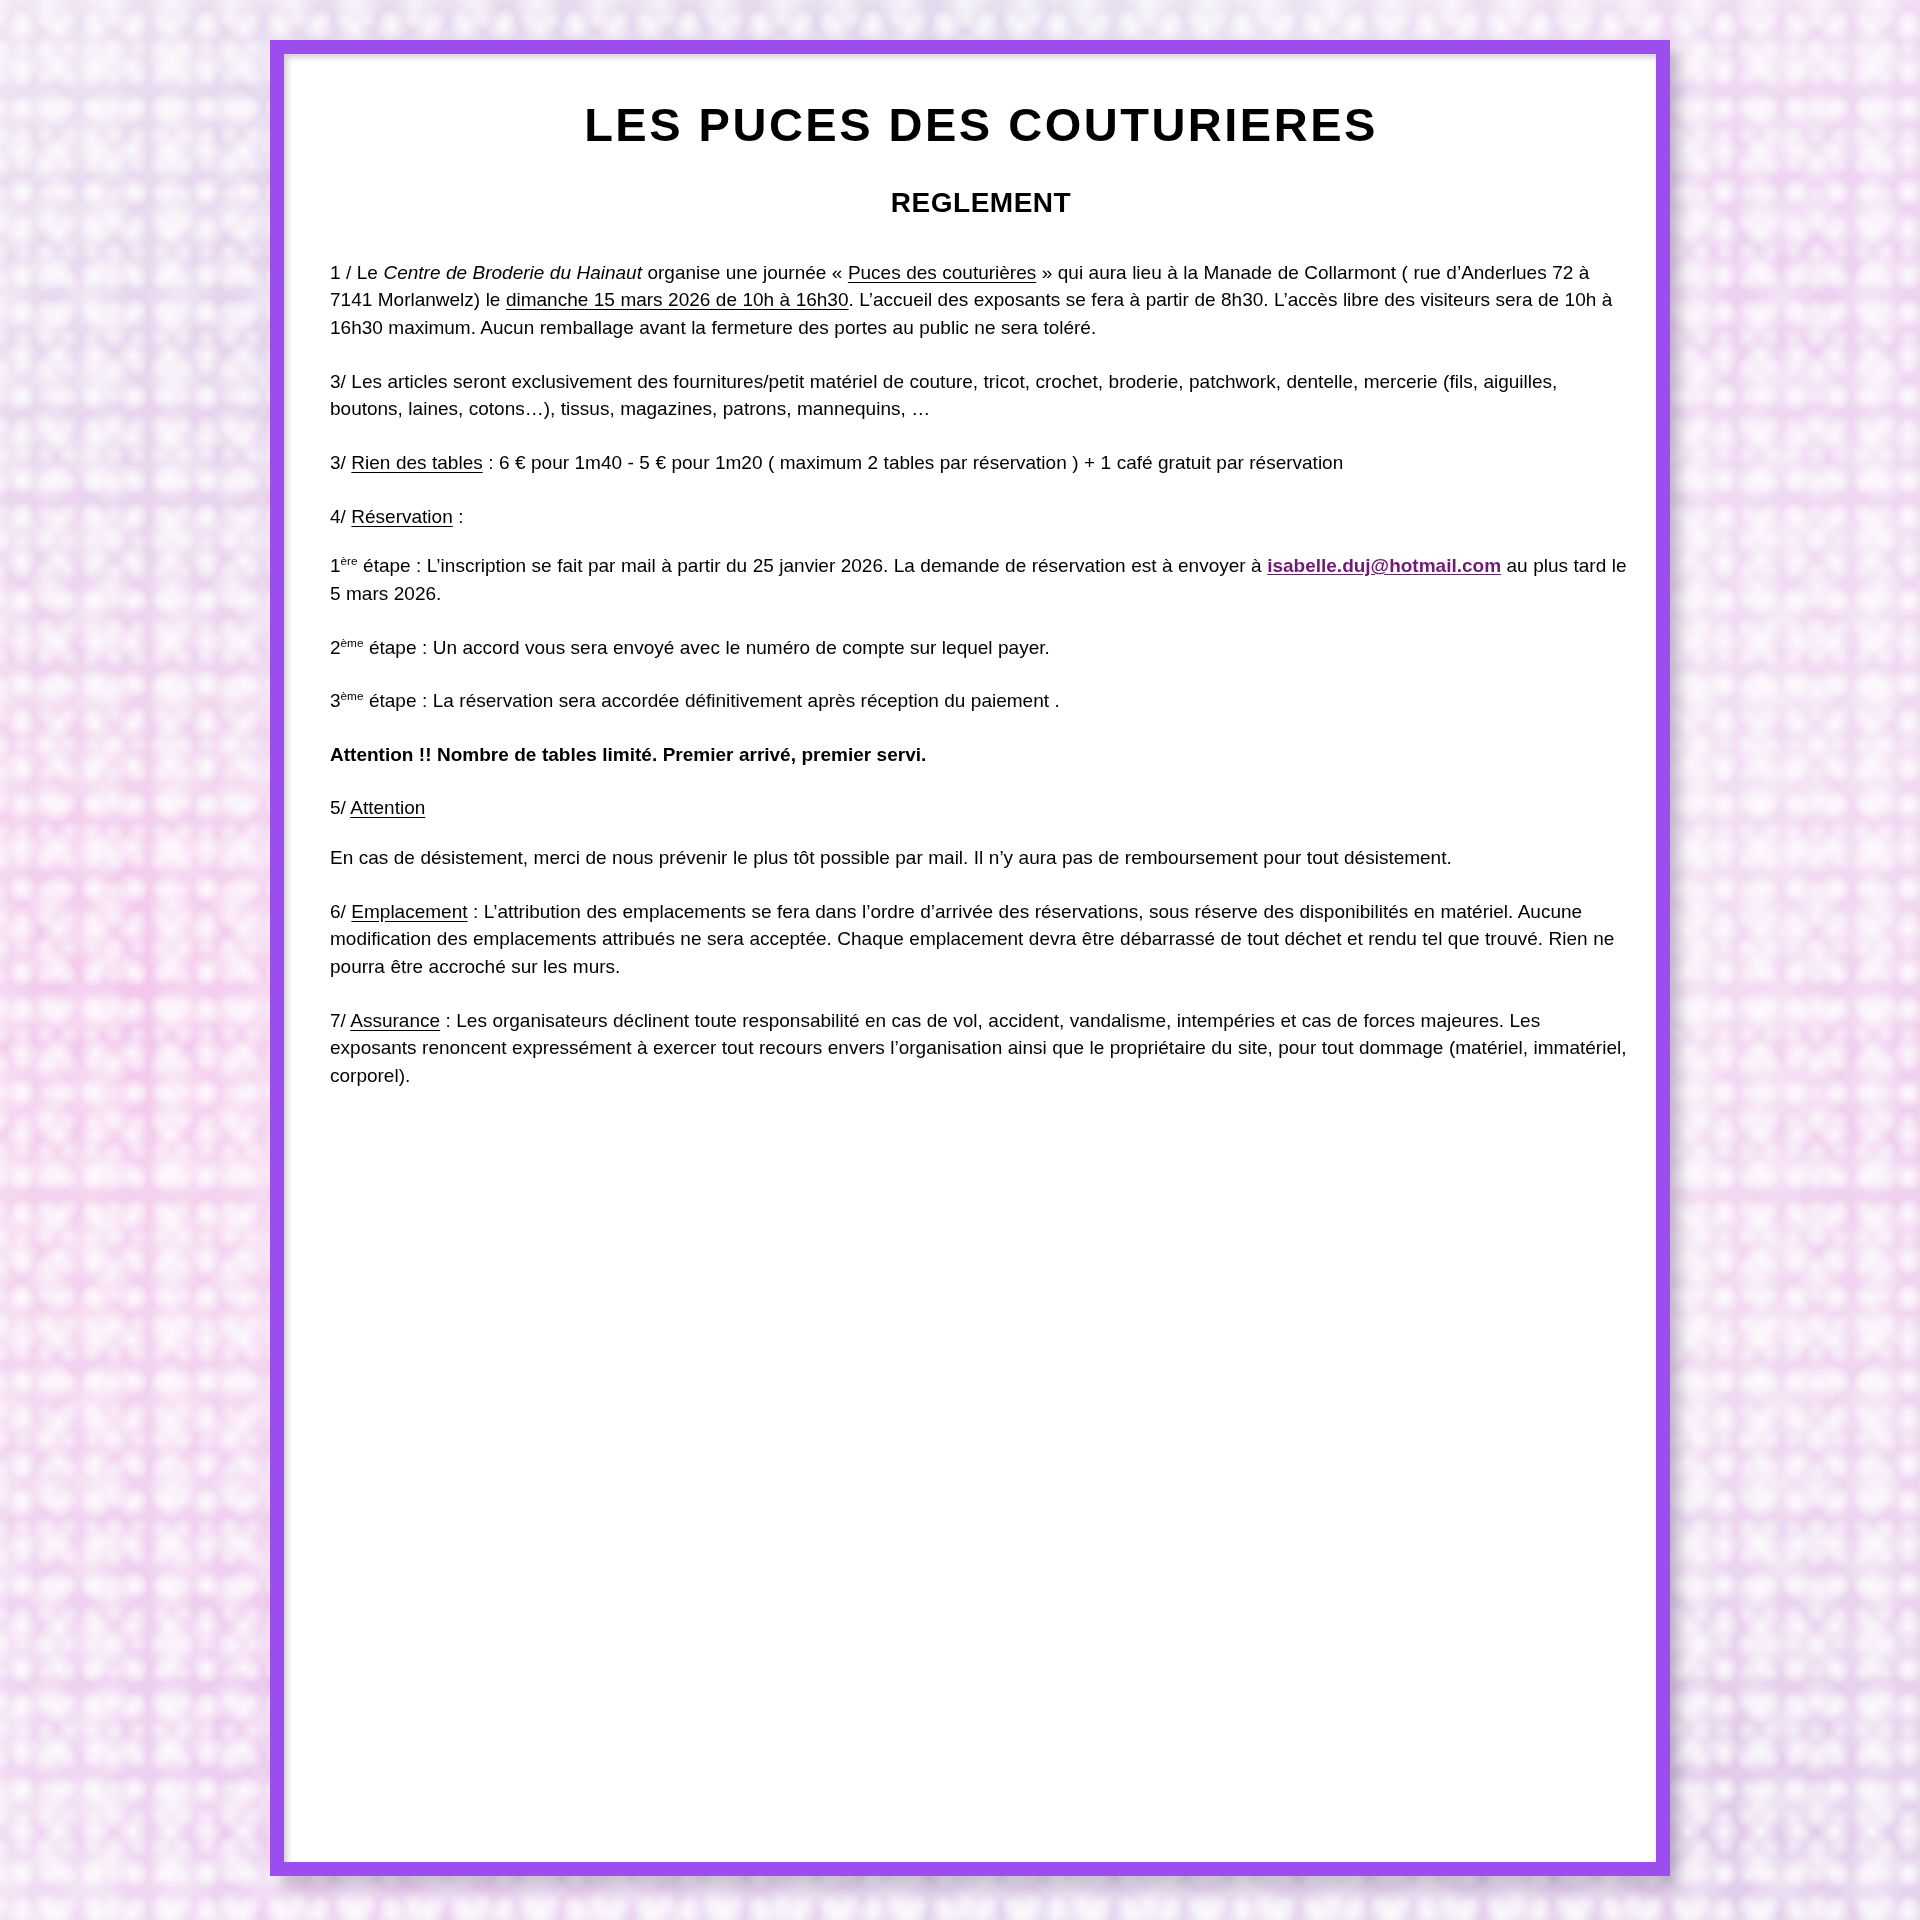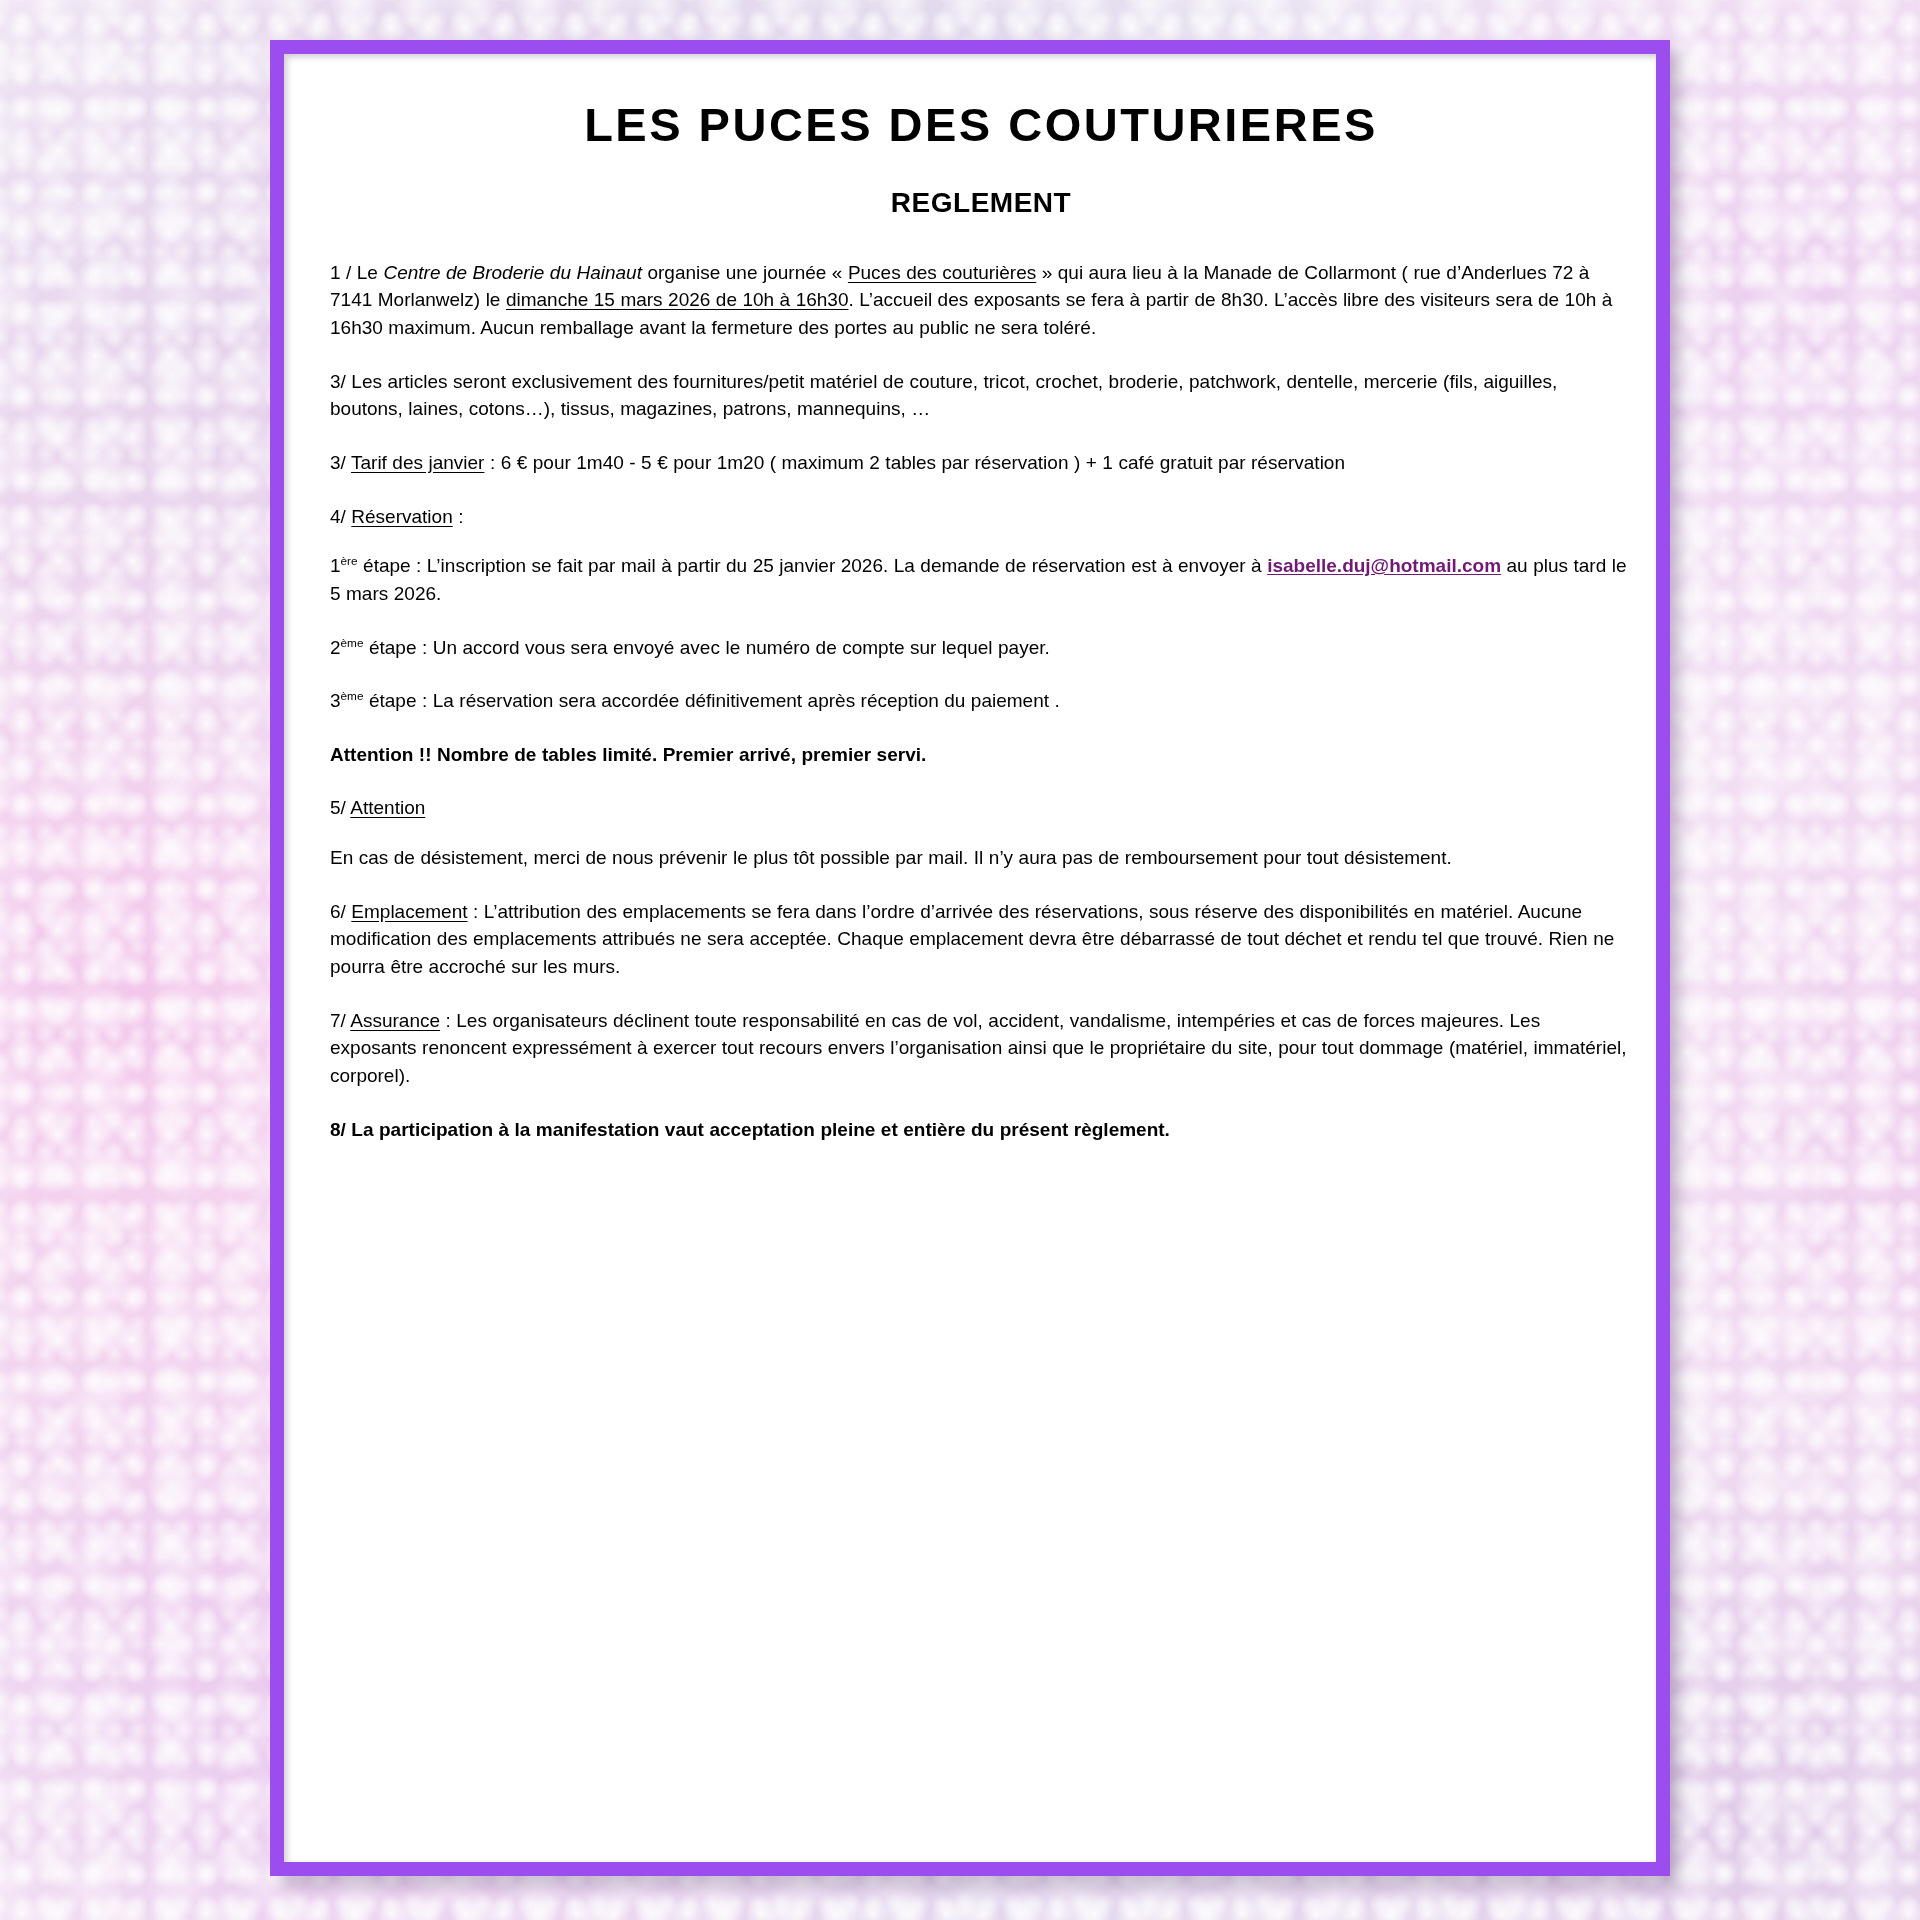--- a/index.html
+++ b/index.html
@@ -132,37 +132,36 @@
   <div id="page">
     <div id="content">
 
       <h1 class="doc-title">LES  PUCES  DES  COUTURIERES</h1>
       <h2 class="doc-subtitle">REGLEMENT</h2>
 
       <p class="body first"><span>1 / Le </span><span class="it">Centre de Broderie du Hainaut</span><span> organise une journée « </span><span class="u">Puces des couturières</span><span> » qui aura lieu à la Manade de Collarmont ( rue d’Anderlues 72 à 7141 Morlanwelz)  le </span><span class="u">dimanche 15 mars 2026 de 10h à 16h30</span><span>.   L’accueil des exposants se fera à partir de 8h30. L’accès libre des visiteurs sera de 10h à 16h30 maximum.  Aucun remballage avant la fermeture des portes au public ne sera toléré.</span></p>
 
       <p class="body"> 3/ Les articles seront exclusivement des fournitures/petit matériel de couture, tricot, crochet, broderie, patchwork, dentelle, mercerie (fils, aiguilles, boutons, laines, cotons…), tissus, magazines, patrons, mannequins, …</p>
 
-      <p class="body"><span>3/ </span><span class="u">Tarif des janvier</span><span> :  6 € pour 1m40  -  5 € pour 1m20    ( maximum 2 tables par réservation ) + 1 café gratuit par réservation</span></p>
+      <p class="body"><span>3/ </span><span class="u">Rien des tables</span><span> :  6 € pour 1m40  -  5 € pour 1m20    ( maximum 2 tables par réservation ) + 1 café gratuit par réservation</span></p>
 
       <p class="body tight"><span>4/ </span><span class="u">Réservation</span><span> :</span></p>
 
       <p class="body"><span>1</span><sup>ère</sup><span> étape : L’inscription se fait par mail à partir du 25 janvier 2026. La demande de réservation est  à envoyer à </span><a class="mail" href="#">isabelle.duj@hotmail.com</a><span>  au plus tard le 5 mars 2026.</span></p>
 
       <p class="body"><span>2</span><sup>ème</sup><span> étape : Un accord vous sera envoyé avec le numéro de compte sur lequel payer.</span></p>
 
       <p class="body"><span>3</span><sup>ème</sup><span> étape : La réservation sera accordée définitivement après réception du paiement .</span></p>
 
       <p class="body bd">Attention !! Nombre de tables limité. Premier arrivé, premier servi.</p>
 
       <p class="body tight"><span>5/ </span><span class="u">Attention</span></p>
 
       <p class="body">En cas de désistement, merci de nous prévenir le plus tôt possible par mail. Il n’y aura pas de remboursement  pour tout désistement.</p>
 
       <p class="body"><span>6/ </span><span class="u">Emplacement</span><span> : L’attribution des emplacements se fera dans l’ordre d’arrivée des réservations, sous réserve des disponibilités en matériel. Aucune modification des emplacements attribués ne sera acceptée.  Chaque emplacement devra être débarrassé de tout déchet et rendu tel que trouvé. Rien ne pourra être accroché sur les murs.</span></p>
 
       <p class="body"><span>7/ </span><span class="u">Assurance</span><span> : Les organisateurs déclinent toute responsabilité en cas de vol, accident, vandalisme, intempéries et cas de forces majeures. Les exposants renoncent expressément à exercer tout recours envers l’organisation ainsi que le propriétaire du site, pour tout dommage (matériel, immatériel, corporel).</span></p>
 
-      <p class="body"><span class="bd">8/</span><span class="bd"> La participation à la manifestation vaut acceptation pleine et entière du présent règlement.</span></p>
 
     </div>
   </div>
 </div>
 
 </body></html>

